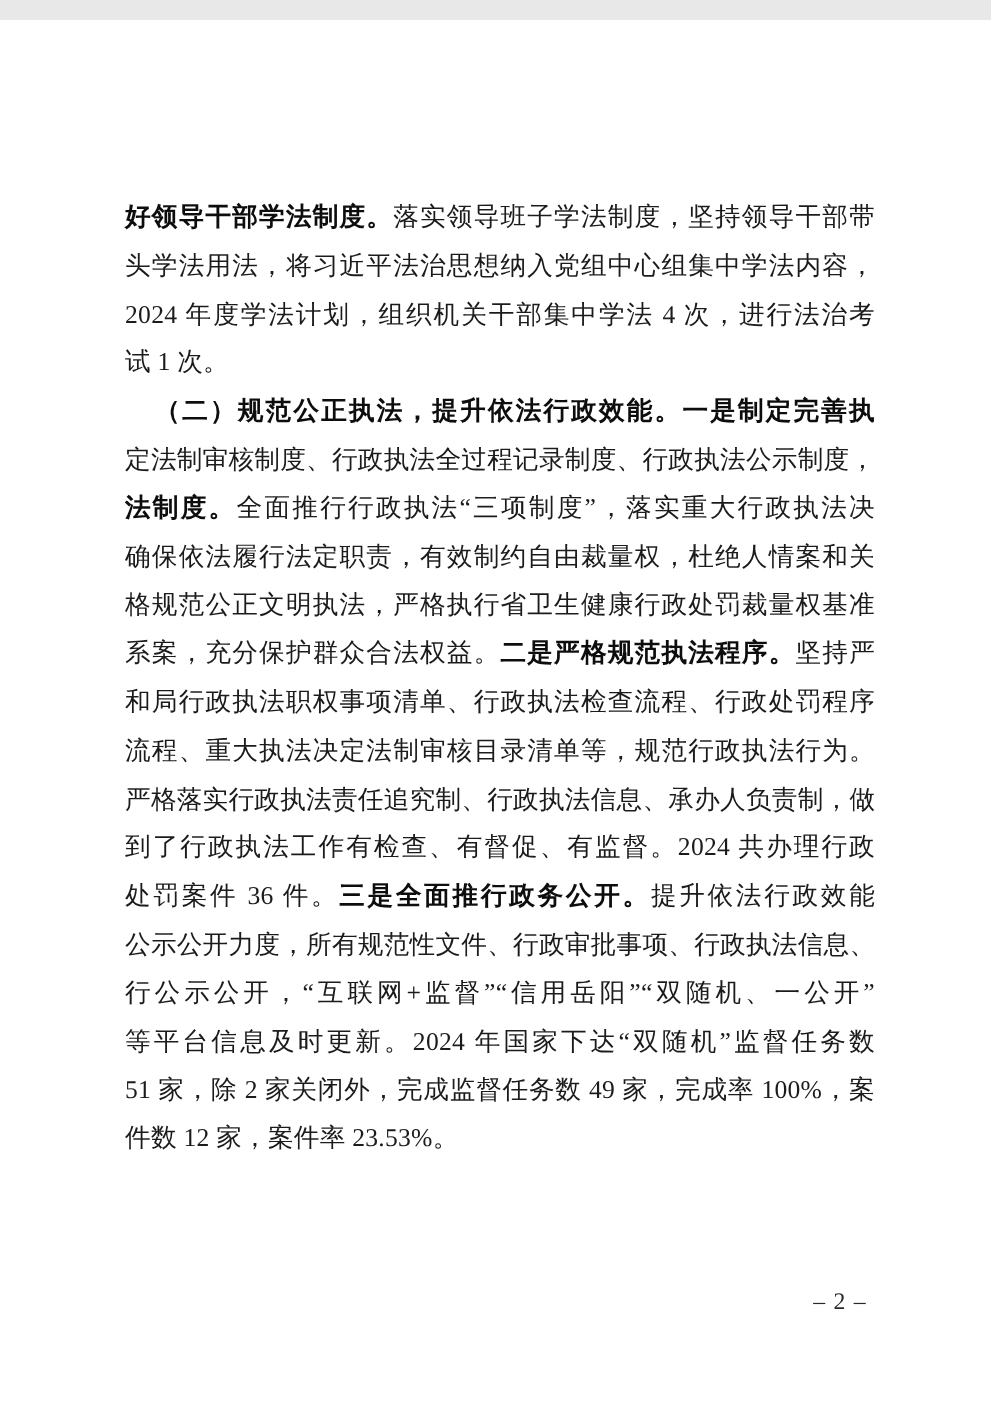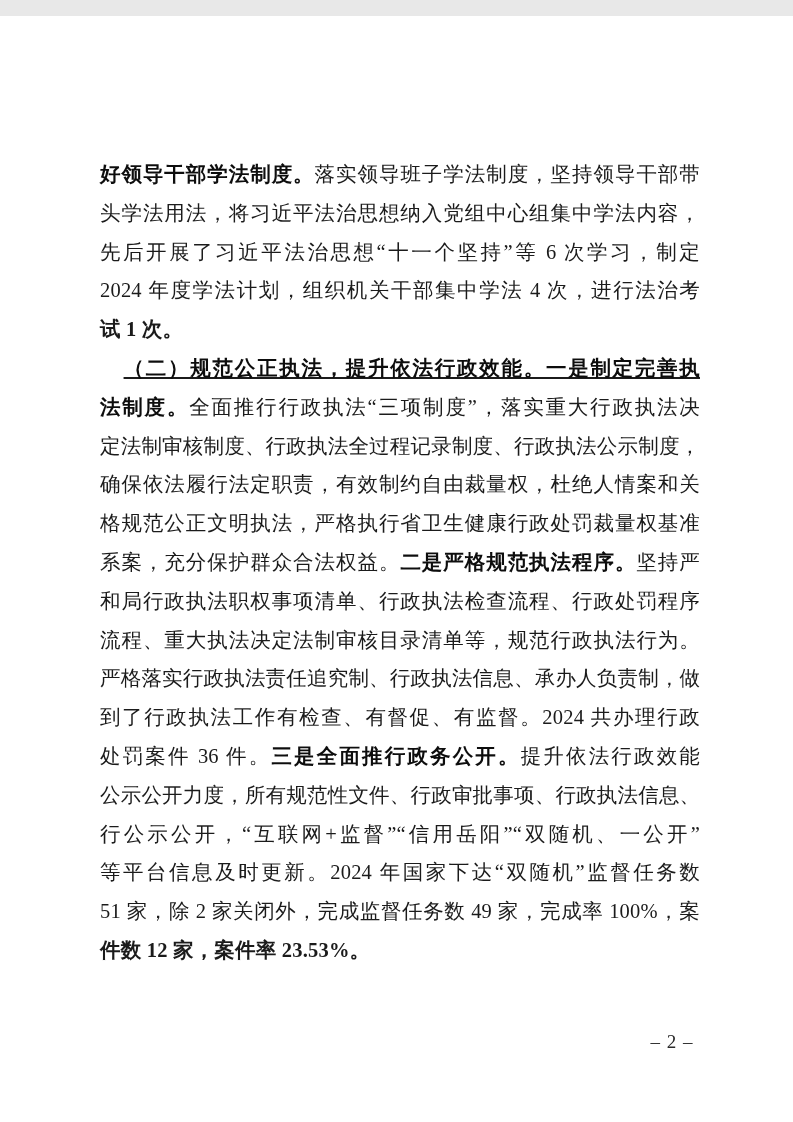--- a/index.html
+++ b/index.html
@@ -24,25 +24,23 @@
     line-height: 38.8px;
     height: 38.8px;
     white-space: nowrap;
     text-align: justify;
     text-align-last: justify;
     text-justify: inter-character;
     letter-spacing: 0.2px;
   }
   .line.last {
     text-align-last: left;
-    font-weight: bold;
   }
   .line.indent {
     text-indent: 1.15em;
-    text-decoration: underline;
   }
   .b {
     font-weight: 700;
     color: #0d0d0d;
   }
   .page-number {
     position: absolute;
     top: 1011px;
     left: 628px;
     width: 88px;
@@ -55,29 +53,28 @@
 </style>
 </head>
 <body>
 
 <div class="page">
   <div class="content">
 
     <div class="para">
       <div class="line"><span class="b">好领导干部学法制度。</span><span>落实领导班子学法制度，坚持领导干部带</span></div>
       <div class="line"><span>头学法用法，将习近平法治思想纳入党组中心组集中学法内容，</span></div>
-      <div class="line"><span>先后开展了习近平法治思想“十一个坚持”等 6 次学习，制定</span></div>
       <div class="line"><span>2024 年度学法计划，组织机关干部集中学法 4 次，进行法治考</span></div>
       <div class="line last"><span>试 1 次。</span></div>
     </div>
 
     <div class="para">
       <div class="line indent"><span class="b">（二）规范公正执法，提升依法行政效能。一是制定完善执</span></div>
+      <div class="line"><span>定法制审核制度、行政执法全过程记录制度、行政执法公示制度，</span></div>
       <div class="line"><span class="b">法制度。</span><span>全面推行行政执法“三项制度”，落实重大行政执法决</span></div>
-      <div class="line"><span>定法制审核制度、行政执法全过程记录制度、行政执法公示制度，</span></div>
       <div class="line"><span>确保依法履行法定职责，有效制约自由裁量权，杜绝人情案和关</span></div>
       <div class="line"><span>格规范公正文明执法，严格执行省卫生健康行政处罚裁量权基准</span></div>
       <div class="line"><span>系案，充分保护群众合法权益。</span><span class="b">二是严格规范执法程序。</span><span>坚持严</span></div>
       <div class="line"><span>和局行政执法职权事项清单、行政执法检查流程、行政处罚程序</span></div>
       <div class="line"><span>流程、重大执法决定法制审核目录清单等，规范行政执法行为。</span></div>
       <div class="line"><span>严格落实行政执法责任追究制、行政执法信息、承办人负责制，做</span></div>
       <div class="line"><span>到了行政执法工作有检查、有督促、有监督。2024 共办理行政</span></div>
       <div class="line"><span>处罚案件 36 件。</span><span class="b">三是全面推行政务公开。</span><span>提升依法行政效能</span></div>
       <div class="line"><span>公示公开力度，所有规范性文件、行政审批事项、行政执法信息、</span></div>
       <div class="line"><span>行公示公开，“互联网+监督”“信用岳阳”“双随机、一公开”</span></div>

